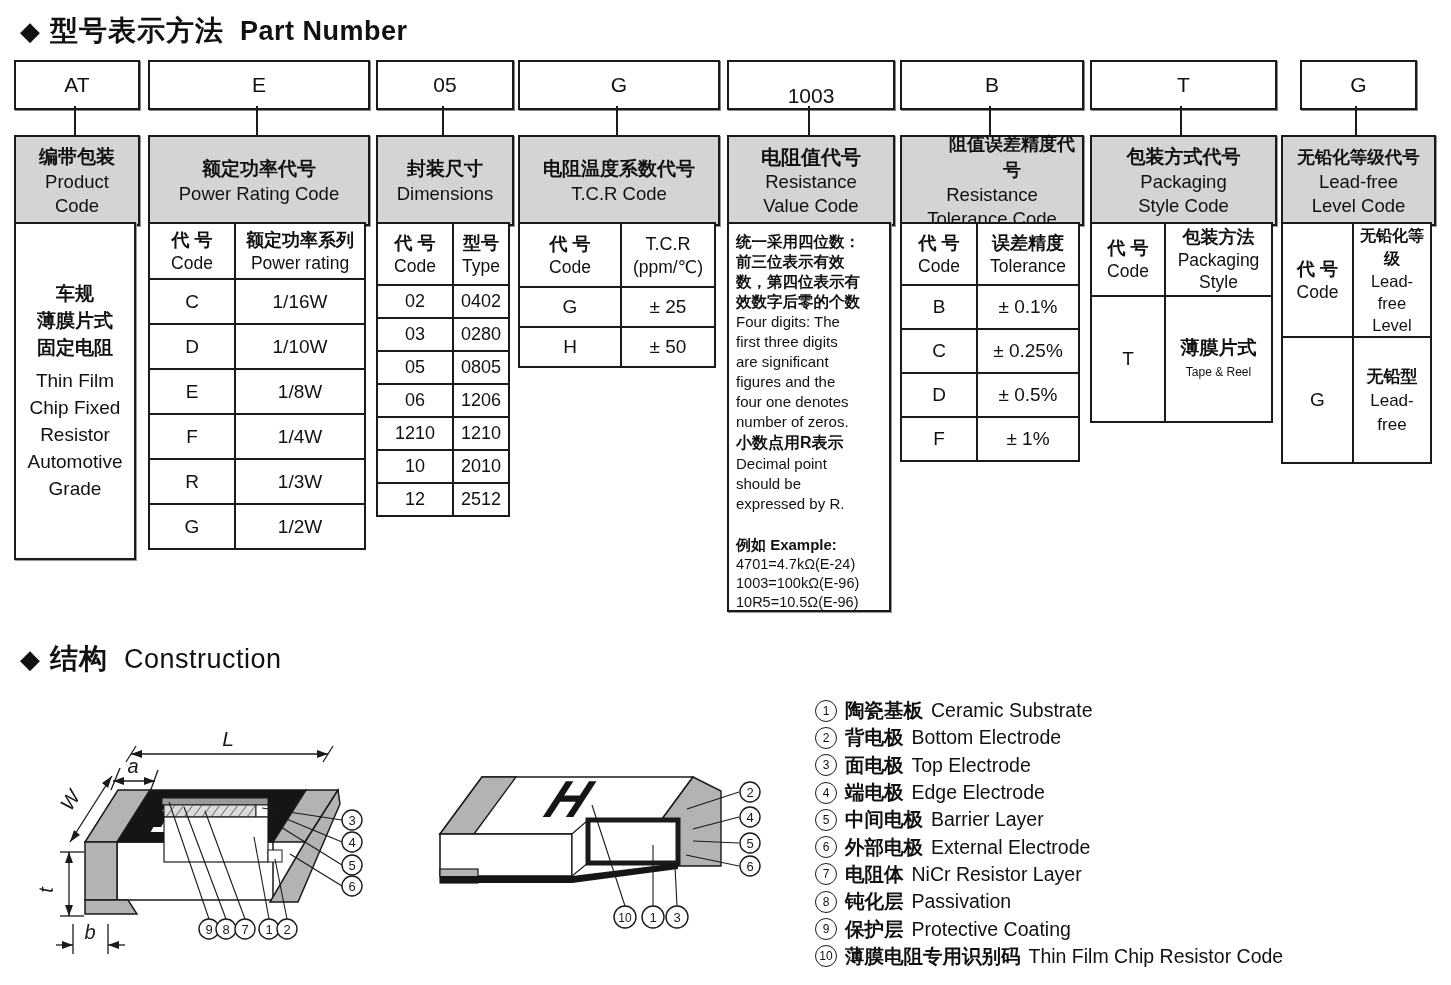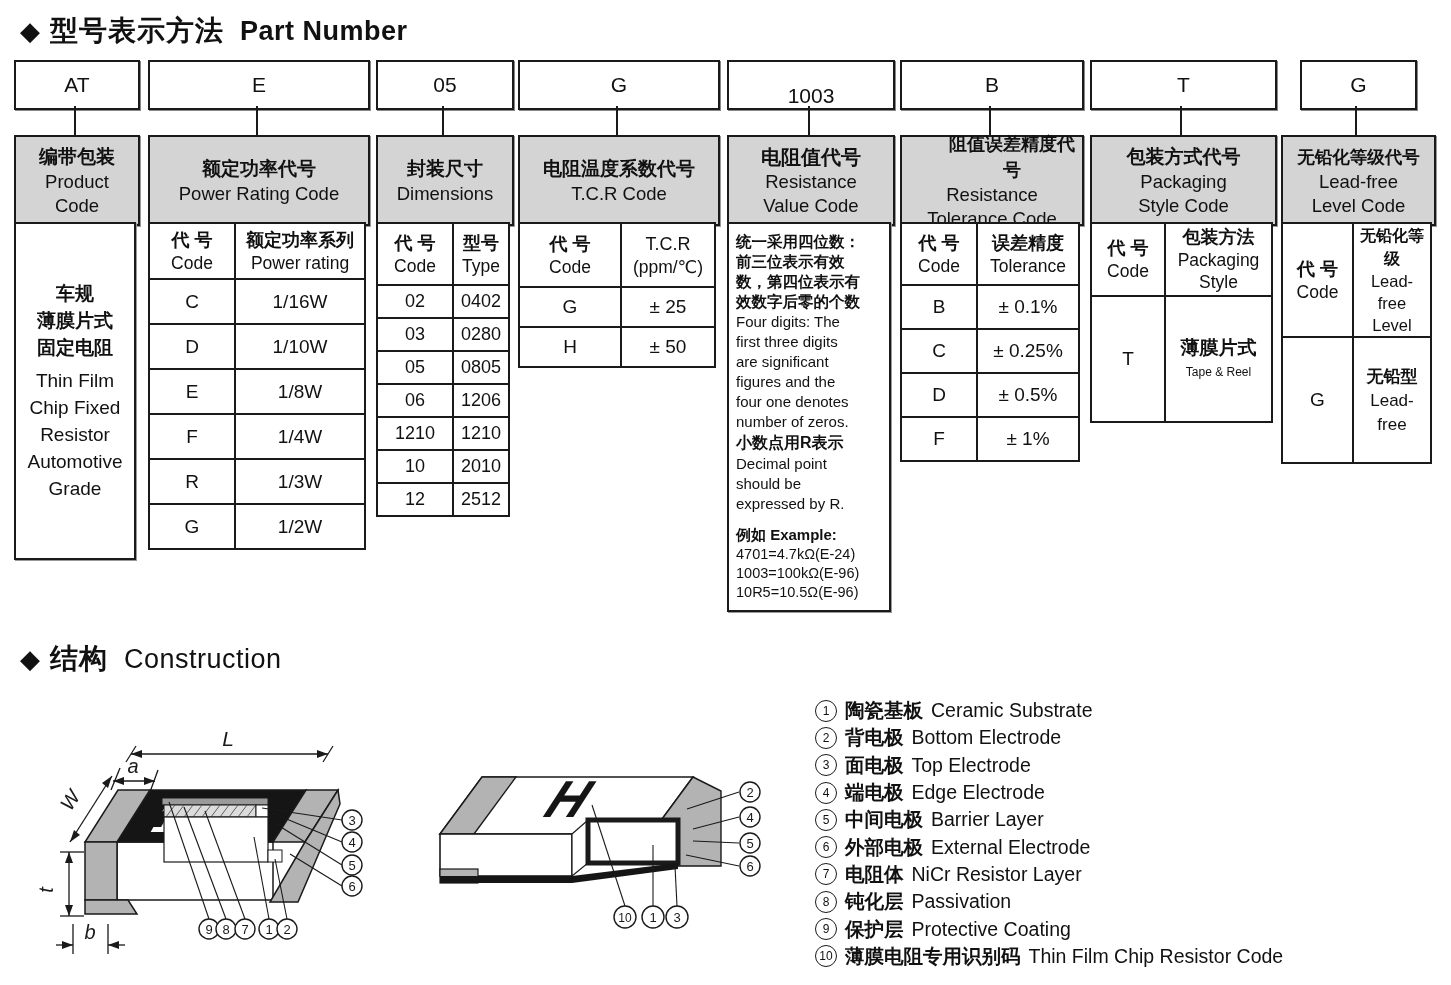--- a/index.html
+++ b/index.html
@@ -33,21 +33,21 @@
   
   .bigbox{border:2px solid #1a1a1a;background:#fff;display:flex;flex-direction:column;
           align-items:center;justify-content:center;text-align:center;box-shadow:1px 1px 0 #999;}
   .prod-zh{font-weight:700;font-size:19px;line-height:27px;white-space:pre-line;}
   .prod-en{font-size:19px;line-height:27px;white-space:pre-line;margin-top:6px;}
   
   .rv{border:2px solid #1a1a1a;background:#fff;padding:8px 7px;box-sizing:border-box;box-shadow:1px 1px 0 #999;}
   .rv-zh1{font-weight:700;font-size:15.5px;line-height:20px;white-space:pre-line;}
   .rv-en{font-size:15px;line-height:20px;white-space:pre-line;}
   .rv-zh2{font-weight:700;font-size:16px;line-height:22px;}
-  .rv-ex-label{font-size:15px;font-weight:700;margin-top:12px;}
+  .rv-ex-label{font-size:15px;font-weight:700;margin-top:22px;}
   .rv-ex{font-size:14.5px;line-height:19px;white-space:pre-line;}
   
   .legend-item{display:flex;align-items:center;height:27.3px;}
   .lg-circle{display:inline-flex;align-items:center;justify-content:center;width:20px;height:20px;
              border:1.6px solid #1a1a1a;border-radius:50%;font-size:12px;flex:0 0 auto;}
   .lg-zh{font-weight:700;font-size:19.5px;margin-left:8px;white-space:nowrap;}
   .lg-en{font-size:19.5px;margin-left:8px;white-space:nowrap;}
   svg text{font-family:"Liberation Sans","DejaVu Sans",sans-serif;}
 </style>
 </head>

